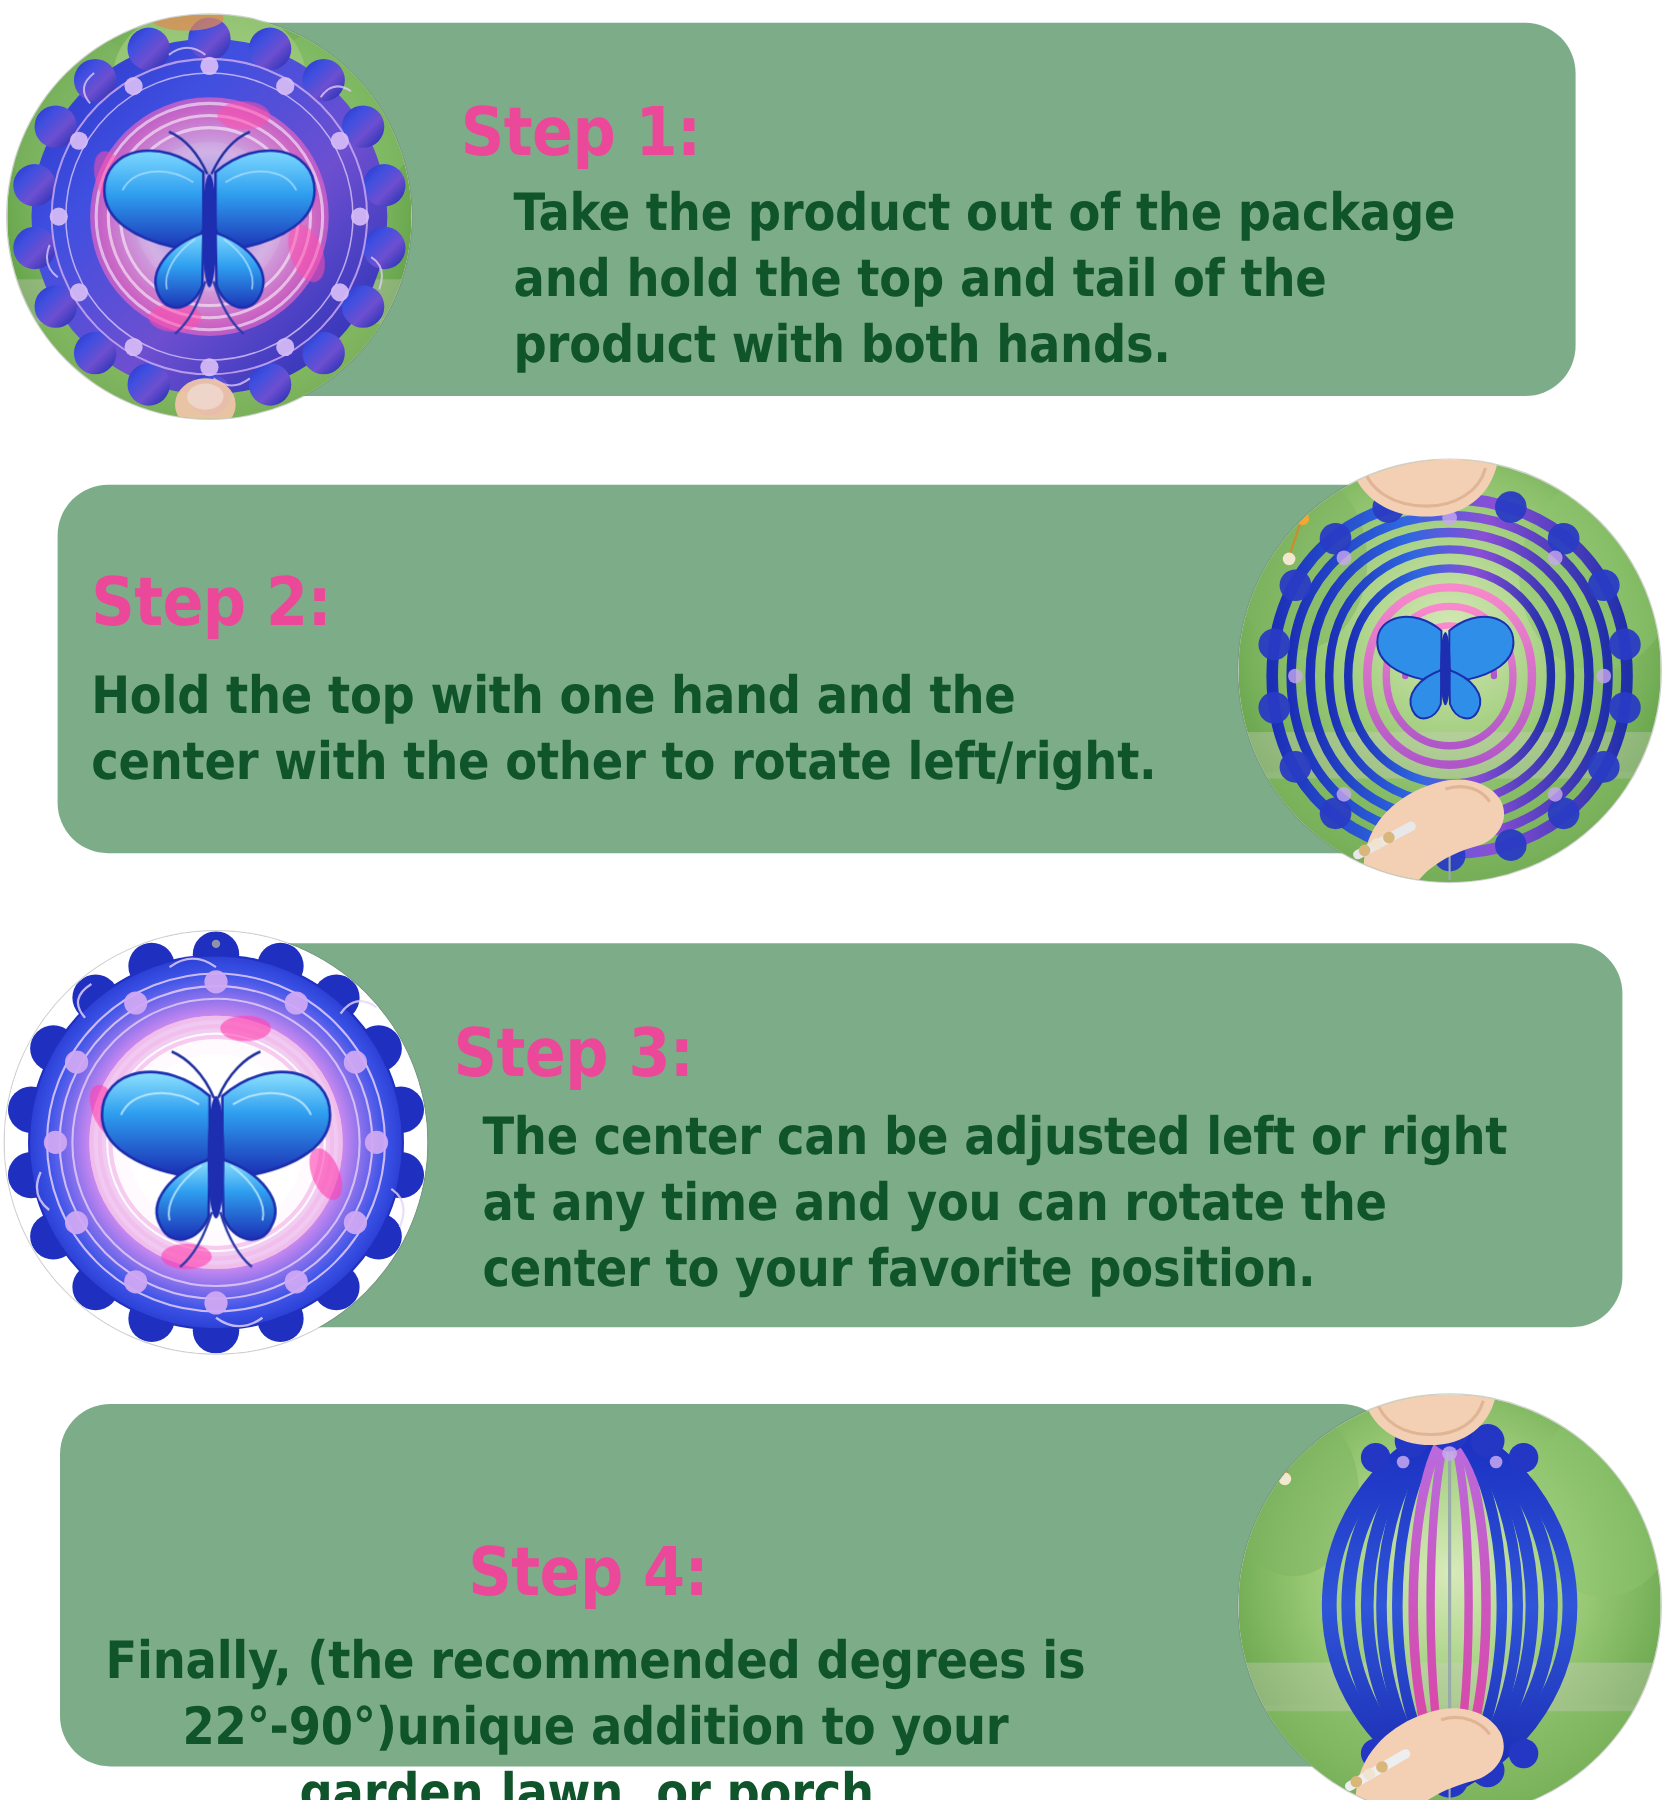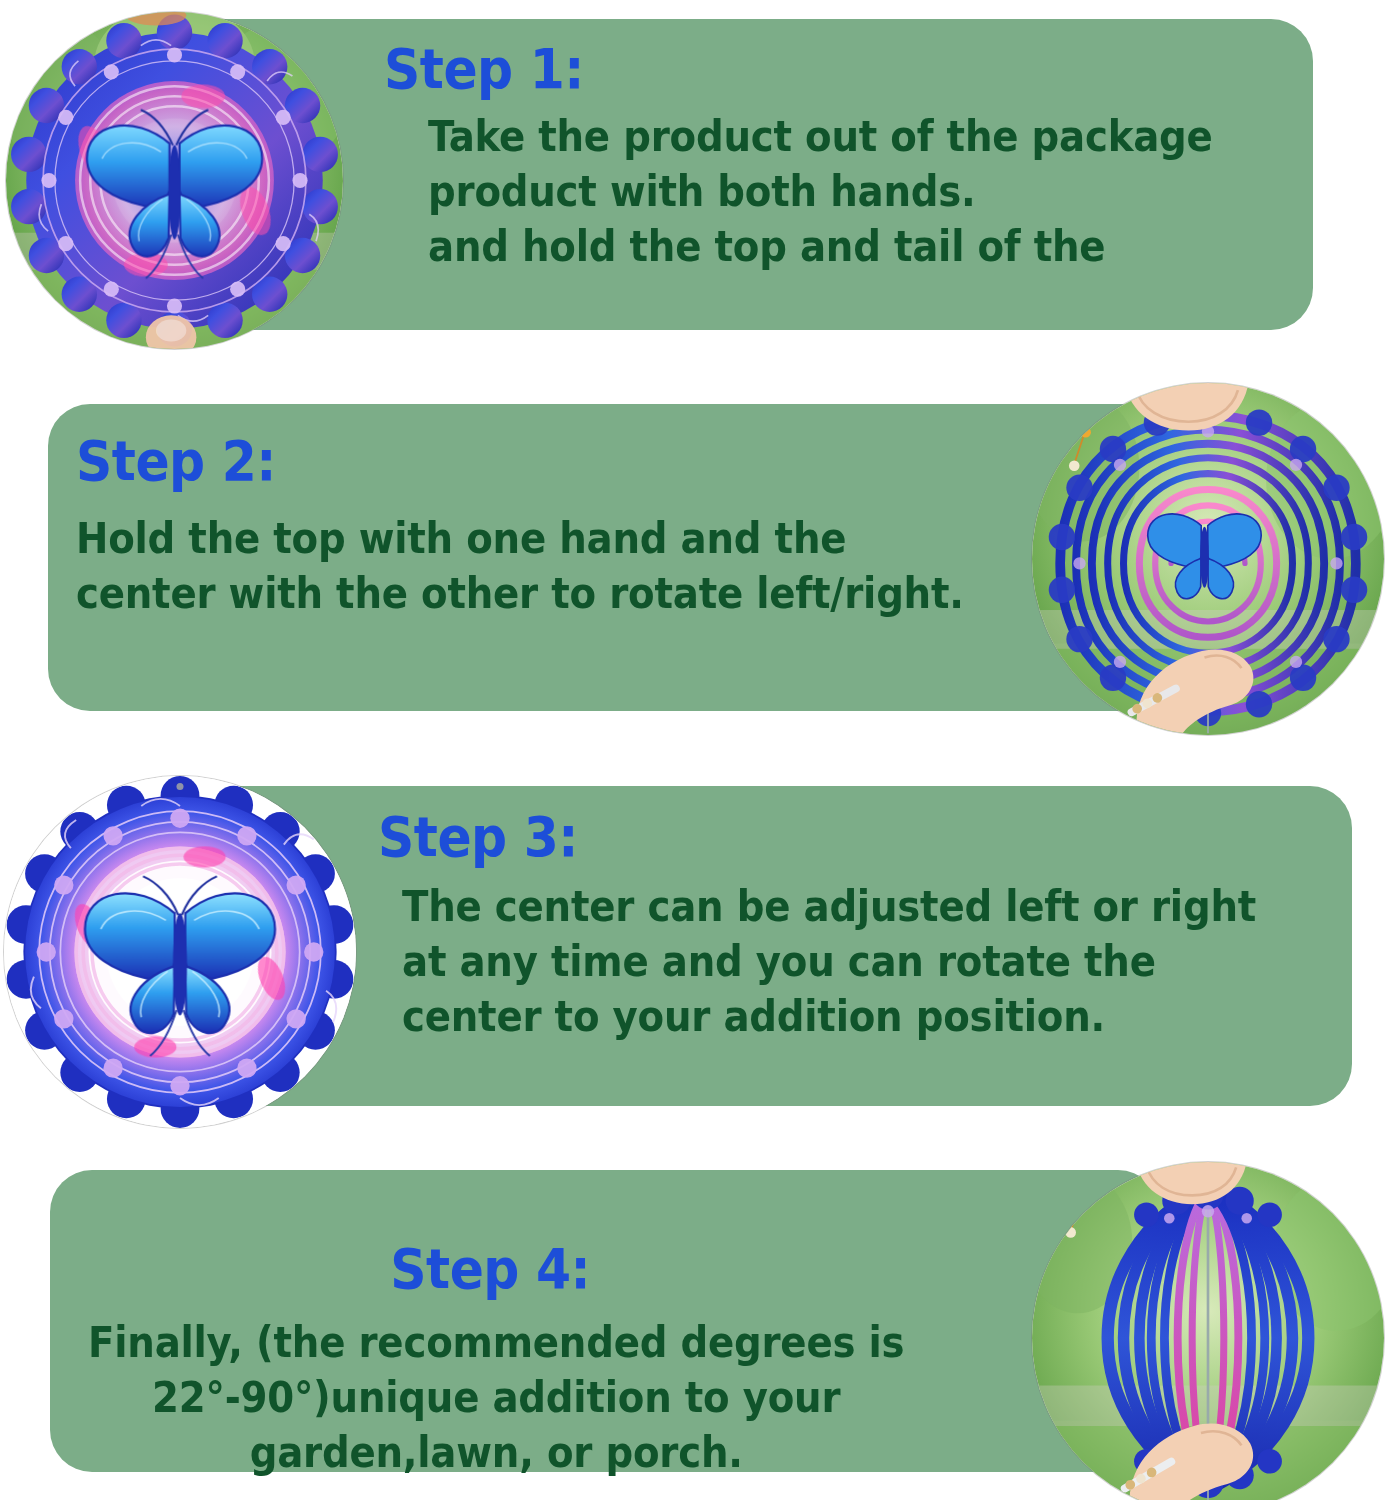--- a/index.html
+++ b/index.html
@@ -24,23 +24,24 @@
   .panel-3{left:170px;top:786px;width:1182px;height:320px;}
   .panel-4{left:50px;top:1170px;width:1110px;height:302px;}
 
   
   .txt{position:absolute;z-index:6;}
   .step-head{
     font-family:"DejaVu Sans Condensed","Liberation Sans", sans-serif;
     font-weight:700;
     font-size:56px;
     line-height:1.02;
-    color:#1d4ed8;
+    color:#ec4899;
     letter-spacing:-0.5px;
     white-space:nowrap;
+    margin-top:42px;
   }
   .step-body{
     font-family:"DejaVu Sans Condensed","Liberation Sans", sans-serif;
     font-weight:700;
     font-size:43px;
     line-height:1.28;
     color:#10542b;
     letter-spacing:-0.2px;
   }
   .step-body .ln{display:block;white-space:nowrap;}
@@ -72,22 +73,22 @@
 </head>
 <body>
 
 <div class="stage">
 
   <div class="panel panel-1"></div>
   <div class="txt t1">
     <div class="step-head">Step 1:</div>
     <div class="step-body">
       <span class="ln">Take the product out of the package</span>
+      <span class="ln">and hold the top and tail of the</span>
       <span class="ln">product with both hands.</span>
-      <span class="ln">and hold the top and tail of the</span>
     </div>
   </div>
 
   <div class="photo ph1">
     <svg viewBox="0 0 400 400" preserveAspectRatio="xMidYMid slice" aria-hidden="true">
       <defs>
         <radialGradient id="g1bg" cx="50%" cy="45%" r="72%">
           <stop offset="0%" stop-color="#cfe6b0"></stop>
           <stop offset="38%" stop-color="#9ecb7a"></stop>
           <stop offset="70%" stop-color="#6aa84f"></stop>
@@ -332,21 +333,21 @@
       </g>
     </svg>
   </div>
 
   <div class="panel panel-3"></div>
   <div class="txt t3">
     <div class="step-head">Step 3:</div>
     <div class="step-body">
       <span class="ln">The center can be adjusted left or right</span>
       <span class="ln">at any time and you can rotate the</span>
-      <span class="ln">center to your addition position.</span>
+      <span class="ln">center to your favorite position.</span>
     </div>
   </div>
 
   <div class="photo ph3">
     <svg viewBox="0 0 400 400" preserveAspectRatio="xMidYMid slice" aria-hidden="true">
       <defs>
         <radialGradient id="g3ring" cx="50%" cy="50%" r="55%">
           <stop offset="0%" stop-color="#ffffff"></stop>
           <stop offset="42%" stop-color="#f3d3f2"></stop>
           <stop offset="62%" stop-color="#c788ef"></stop>

